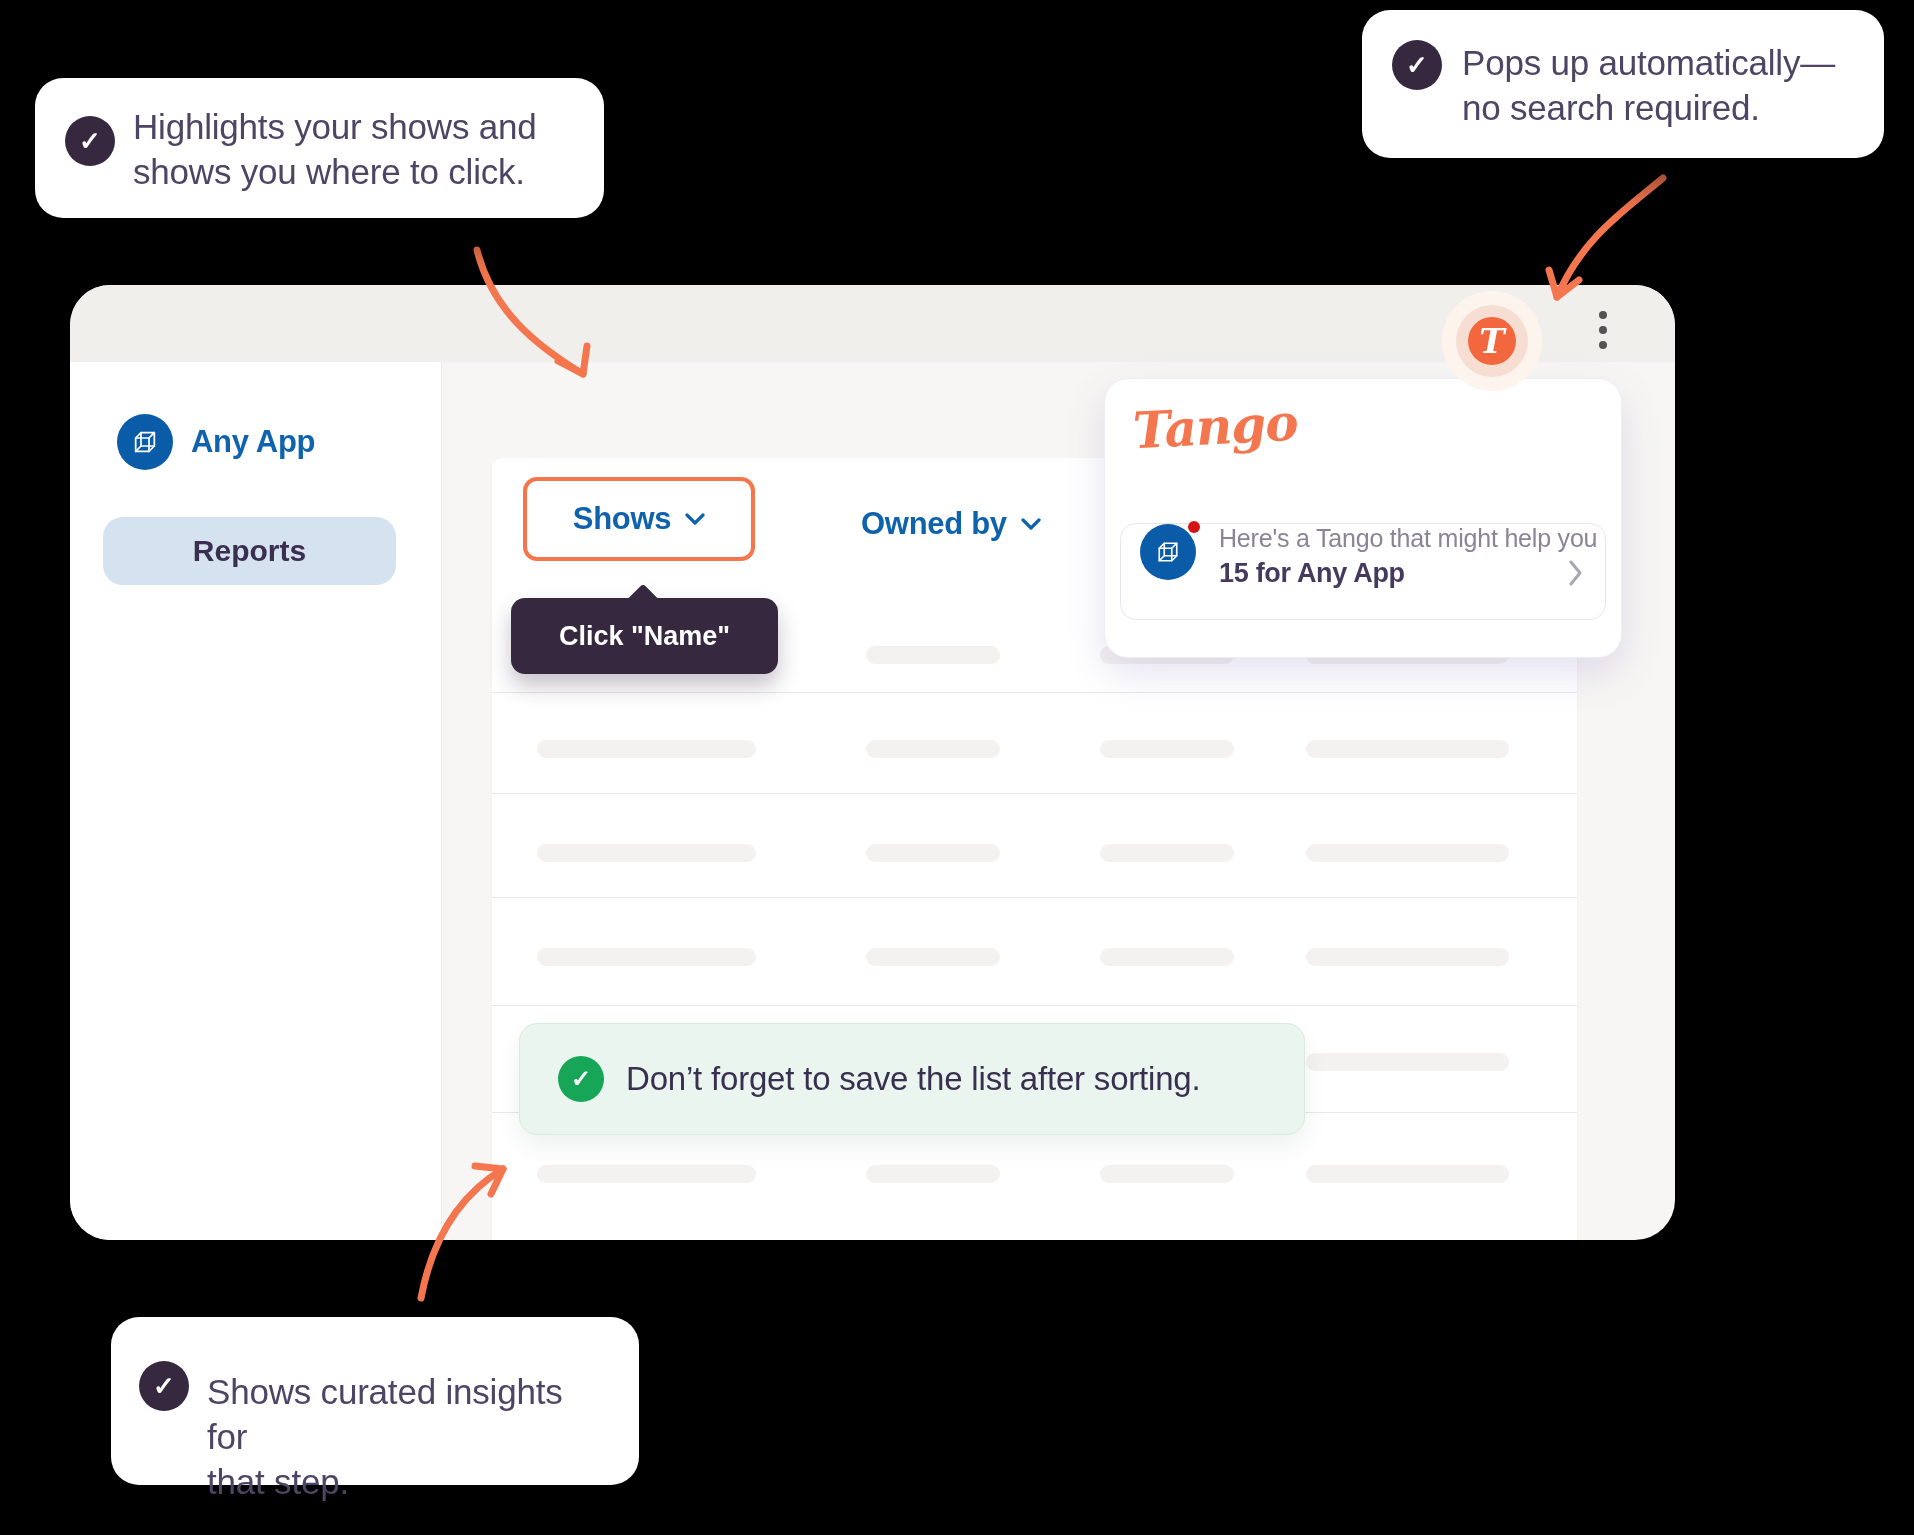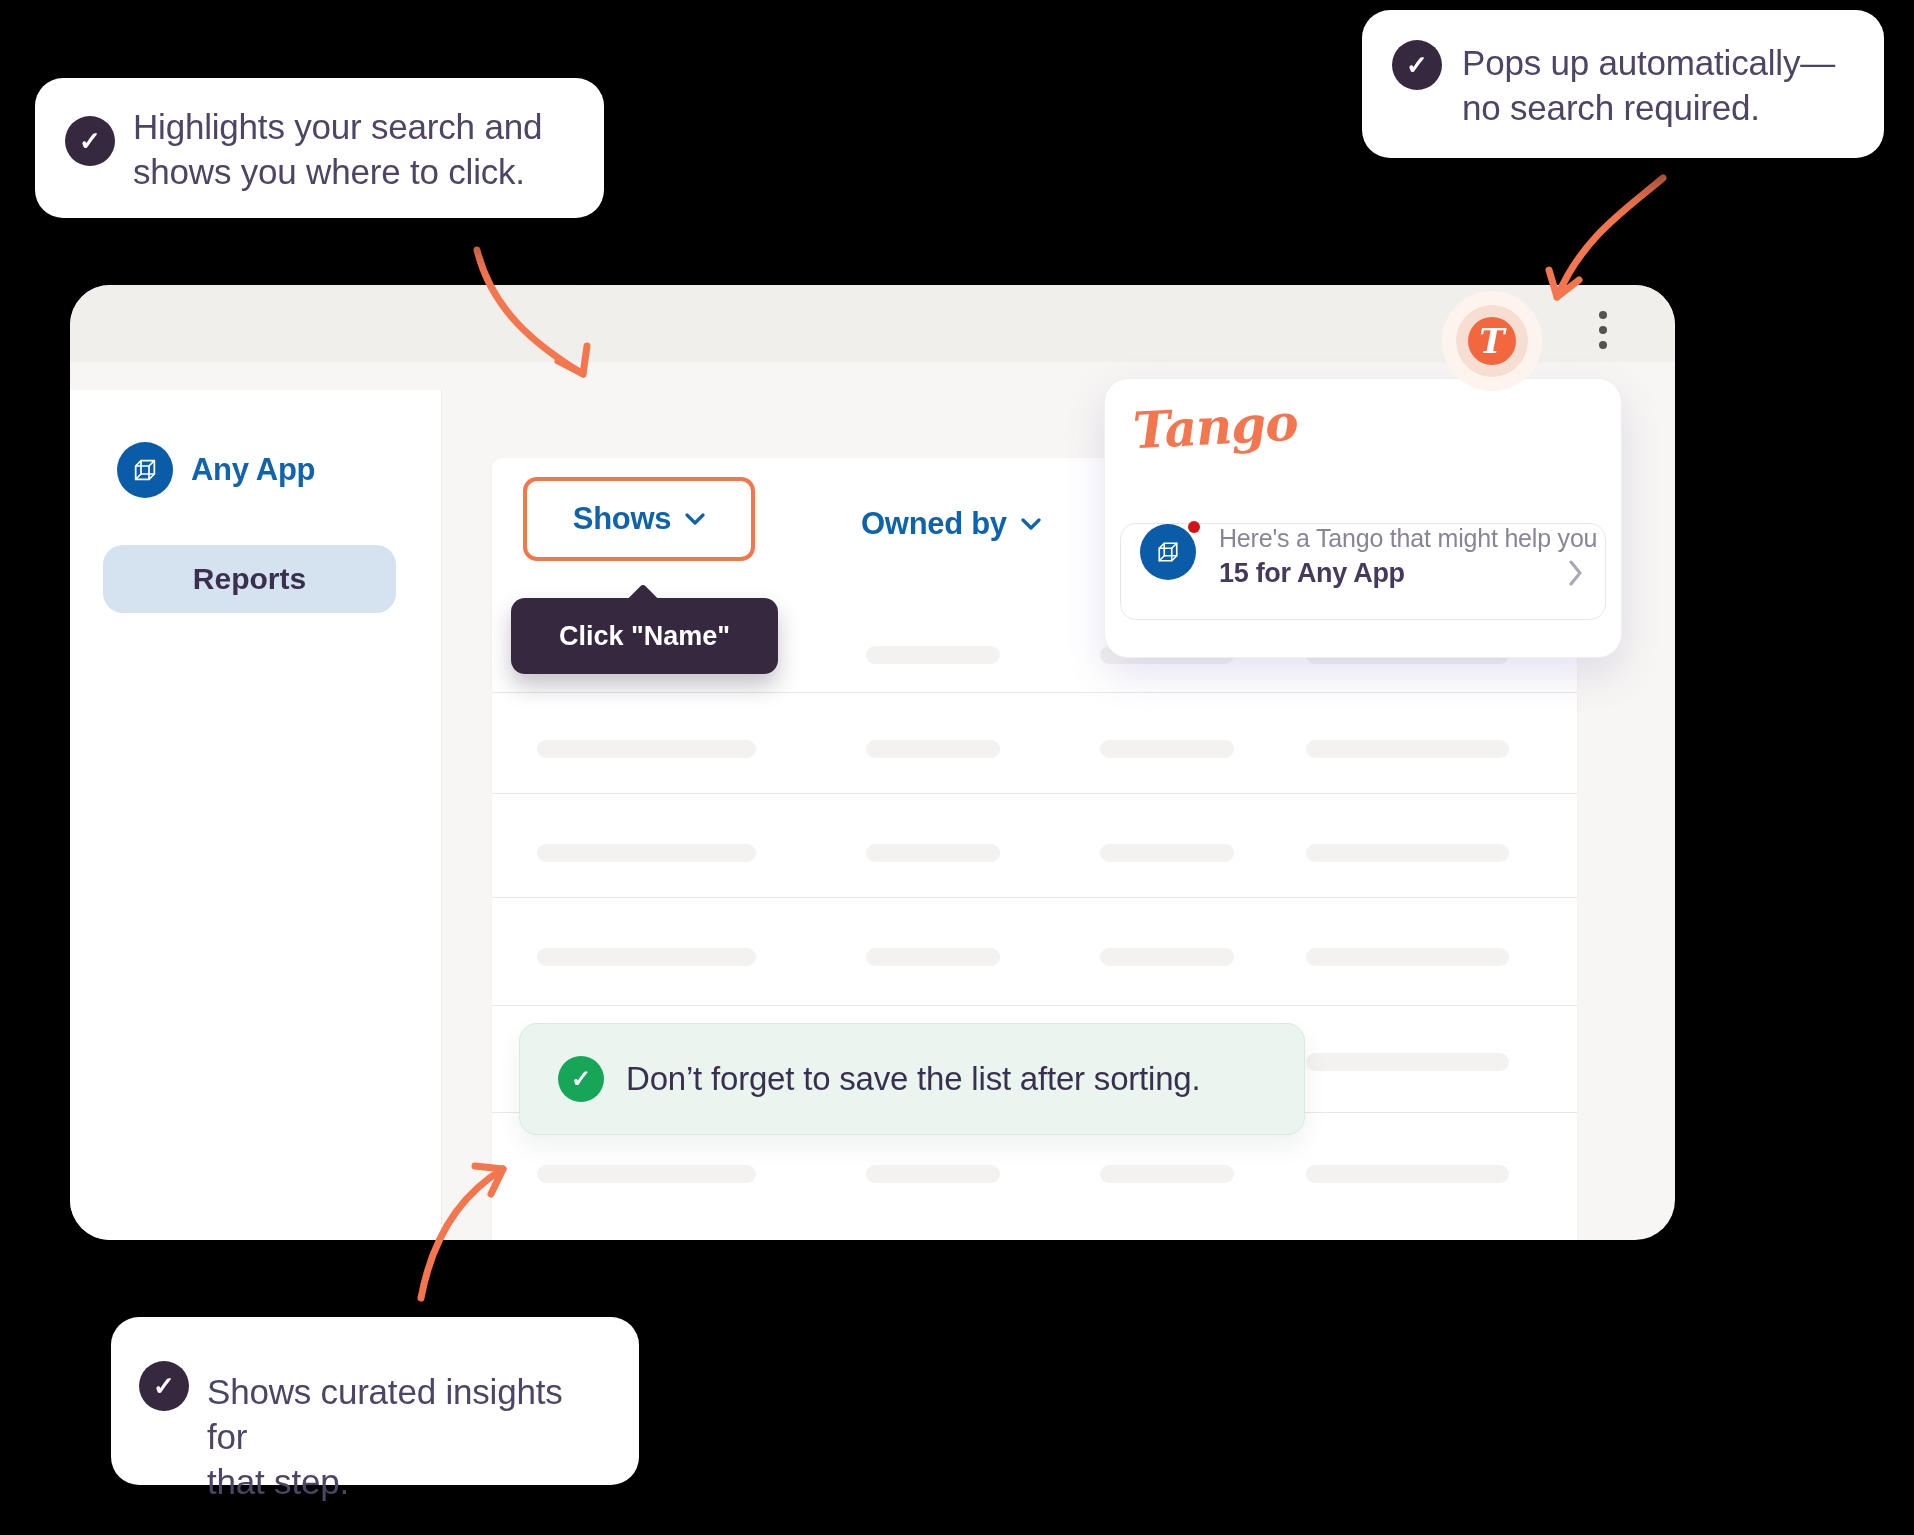--- a/index.html
+++ b/index.html
@@ -18,21 +18,21 @@
   .co-bl{left:111px;top:1317px;width:528px;height:168px;padding:52px 28px 26px;box-sizing:border-box;gap:18px;}
   .co-bl .check-circle{margin-top:-8px;}
 
   
   .window{position:absolute;left:70px;top:285px;width:1605px;height:955px;background:#F8F6F4;
           border-radius:40px;overflow:hidden;z-index:10;}
   .topbar{position:absolute;left:0;top:0;width:100%;height:77px;background:#F1EFEC;}
   .kebab{position:absolute;left:1529px;top:26px;display:flex;flex-direction:column;gap:7px;}
   .kebab i{width:8px;height:8px;border-radius:50%;background:#535353;}
 
-  .sidebar{position:absolute;left:0;top:77px;bottom:0;width:371px;background:#fff;border-right:1px solid #ECE9E6;margin-top:28px;}
+  .sidebar{position:absolute;left:0;top:77px;bottom:0;width:371px;background:#fff;border-right:1px solid #ECE9E6;}
   .brand{position:absolute;left:47px;top:52px;display:flex;align-items:center;gap:18px;}
   .brand-icon{width:56px;height:56px;border-radius:50%;background:#0B5CA8;display:flex;align-items:center;justify-content:center;}
   .brand-label{color:#1063AF;font-size:31px;font-weight:700;letter-spacing:-.3px;}
   .nav-pill{position:absolute;left:33px;top:155px;width:293px;height:68px;border-radius:20px;background:#D5E2F0;
             display:flex;align-items:center;justify-content:center;color:#3B2F50;font-size:30px;font-weight:700;}
 
   
   .tablecard{position:absolute;left:422px;top:173px;width:1085px;height:782px;background:#fff;
              border-radius:10px 10px 0 0;box-shadow:0 1px 3px rgba(0,0,0,.04);}
   .name-btn{position:absolute;left:31px;top:19px;width:232px;height:84px;background:#fff;border:4px solid #F5764C;
@@ -80,21 +80,21 @@
                 font-family:"DejaVu Serif",serif;font-style:italic;font-weight:700;font-size:34px;}
 
   .arrows{position:absolute;left:0;top:0;z-index:50;pointer-events:none;}
 </style>
 </head>
 <body>
 
 <div class="callout co-tl">
   <span class="check-circle">✓</span>
   <div class="txt">
-    <div>Highlights your search and</div>
+    <div>Highlights your shows and</div>
     <div>shows you where to click.</div>
   </div>
 </div>
 
 <div class="callout co-tr">
   <span class="check-circle">✓</span>
   <div class="txt">
     <div>Pops up automatically—</div>
     <div>no search required.</div>
   </div>

